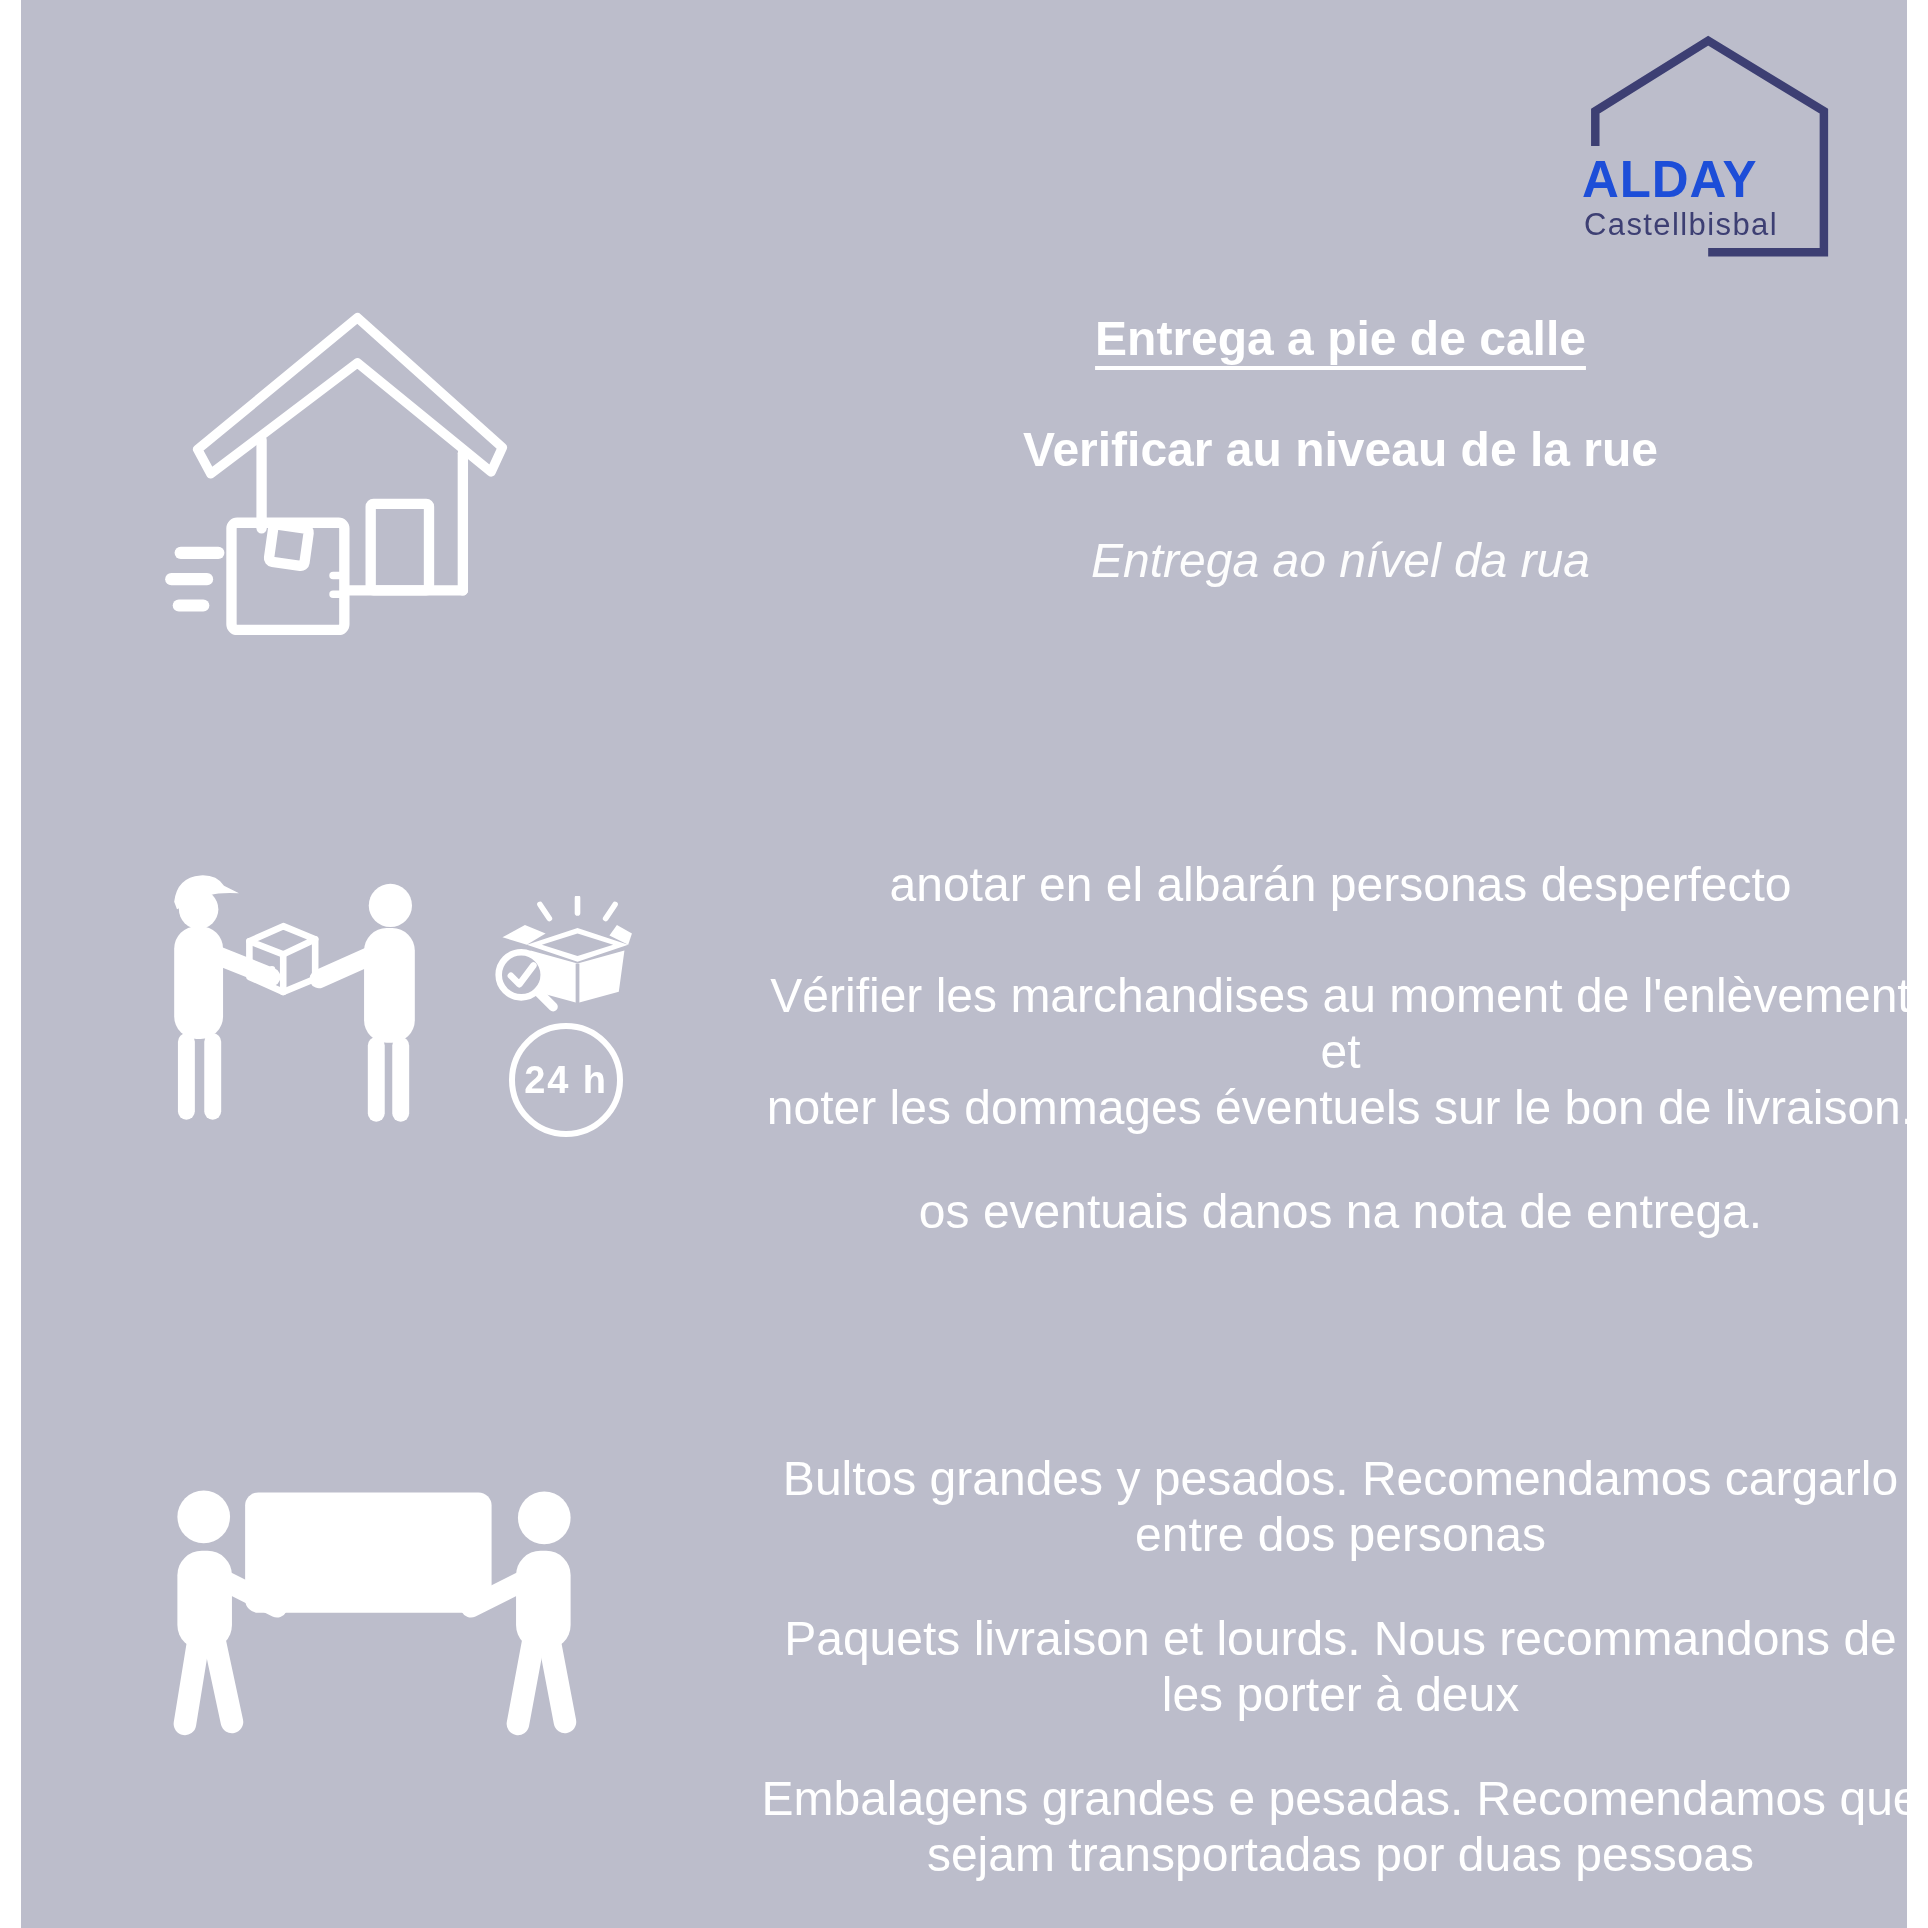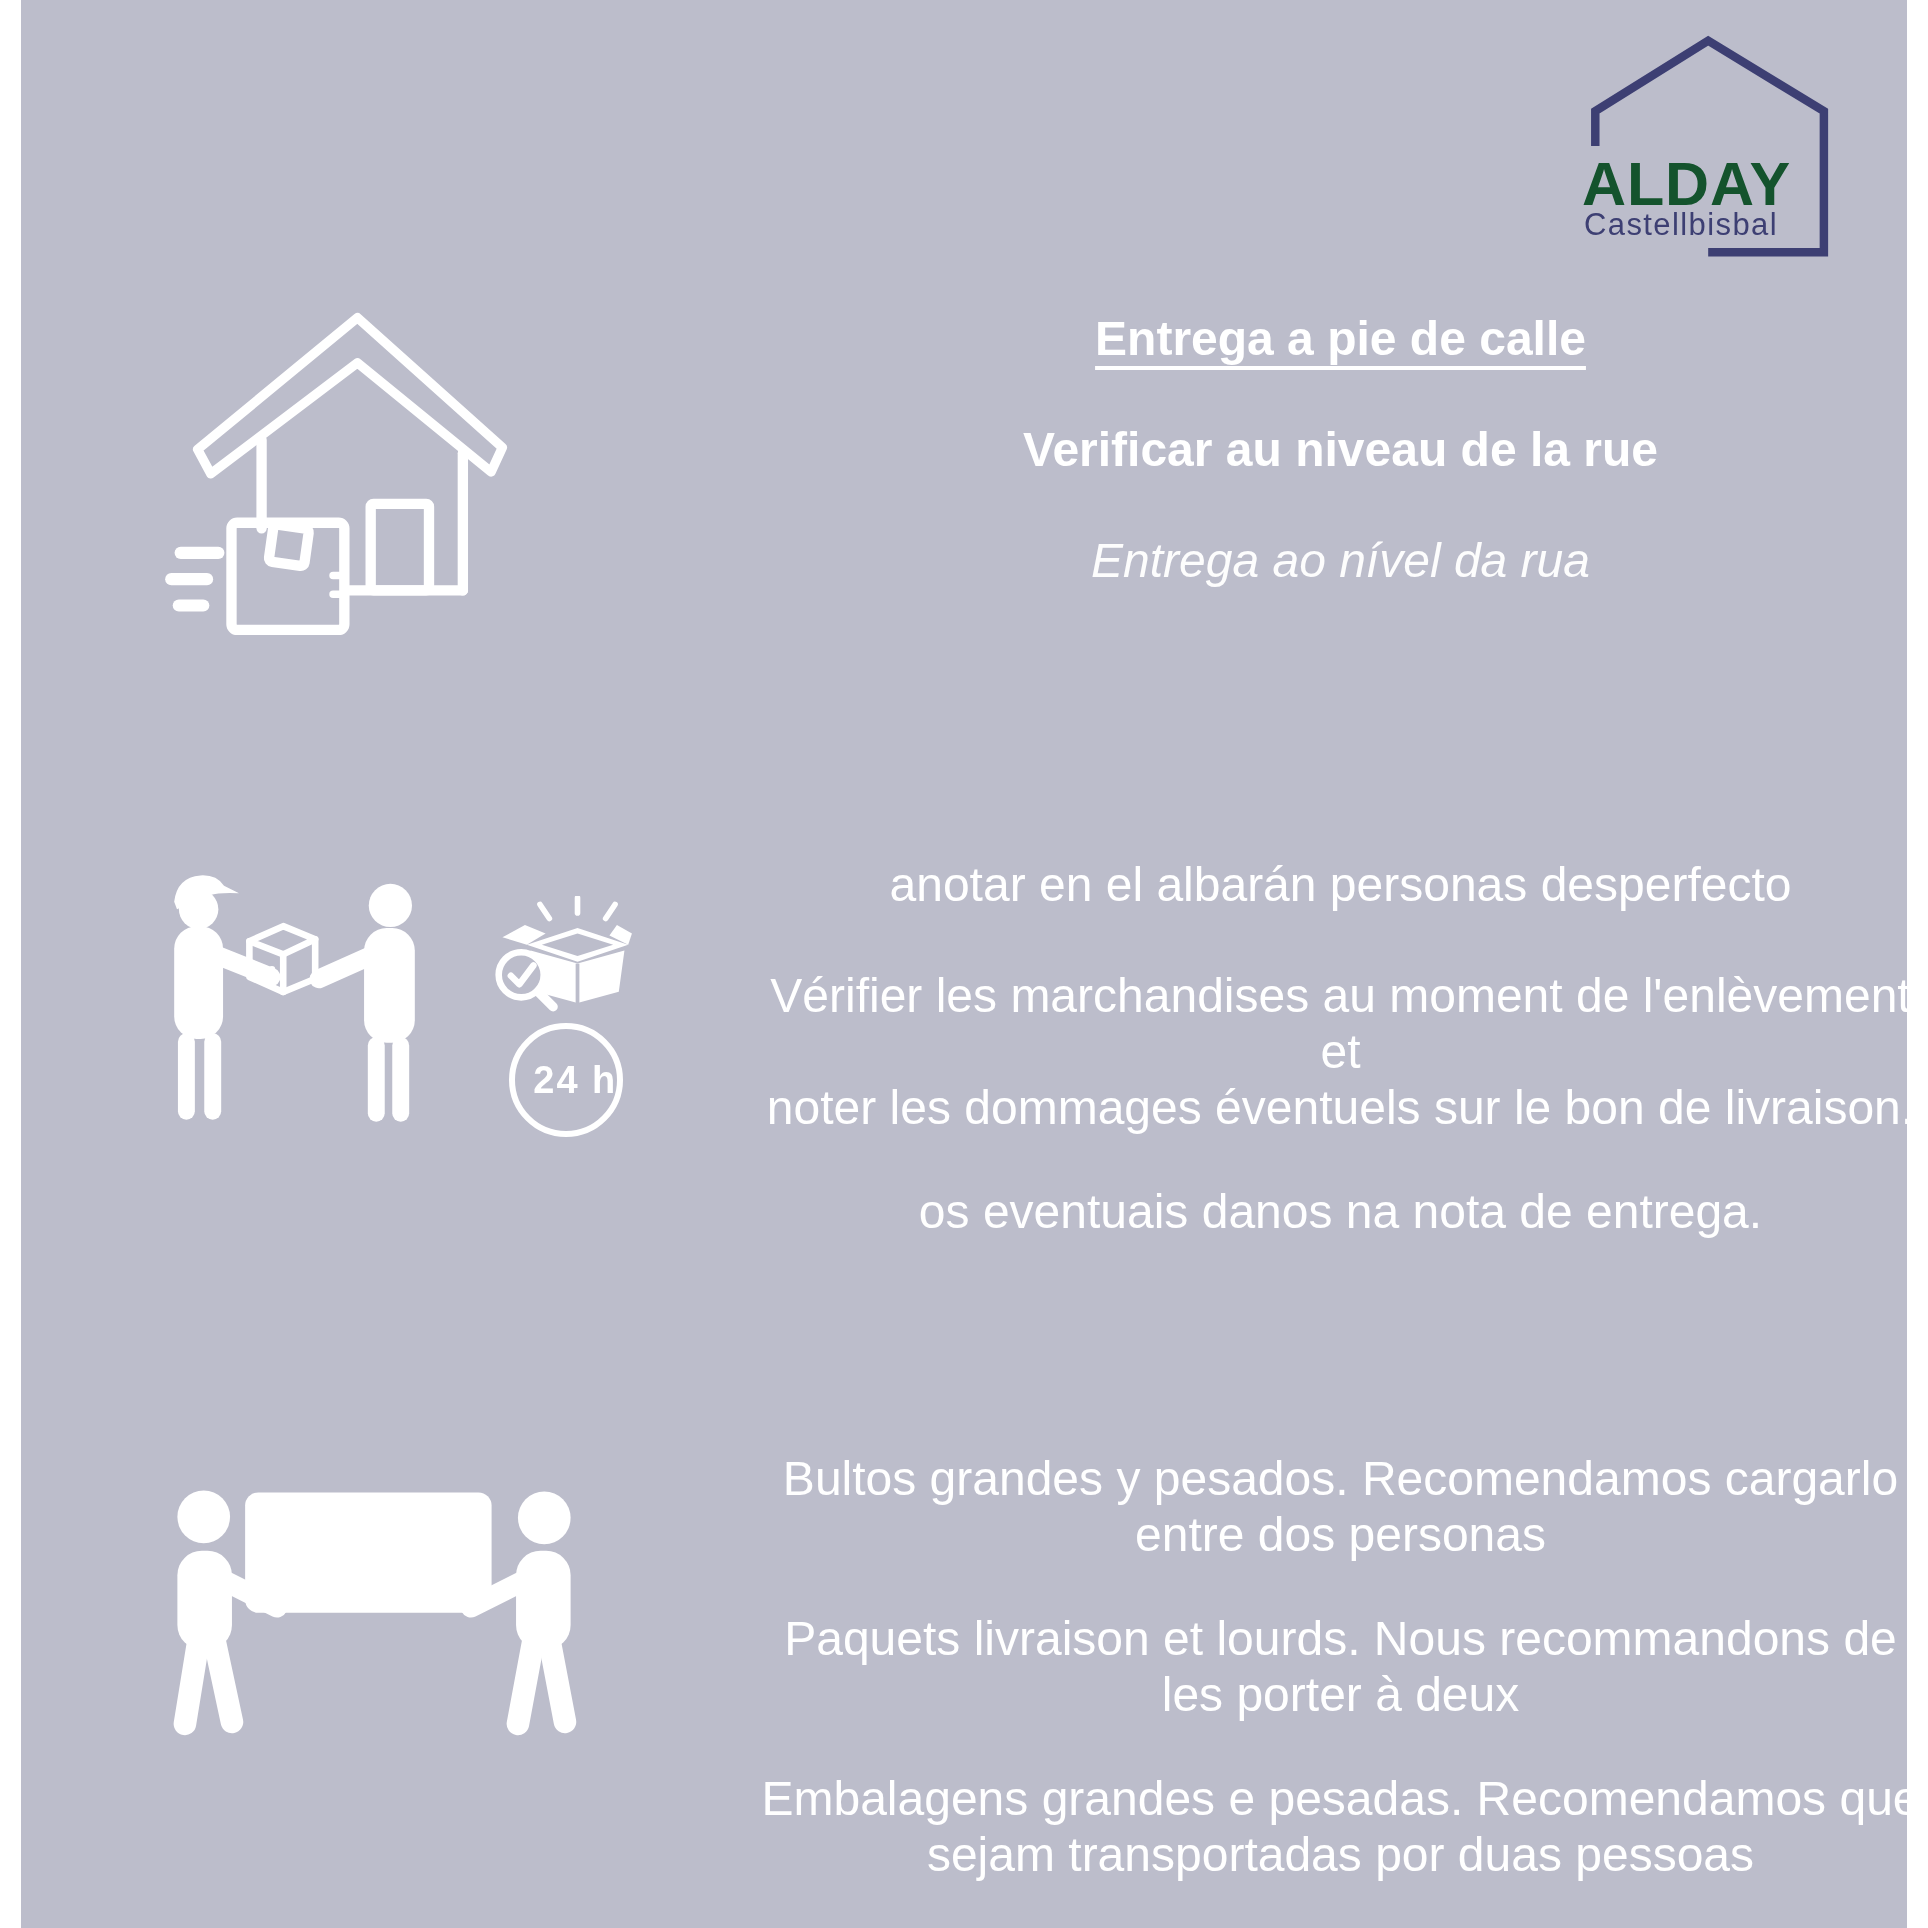--- a/index.html
+++ b/index.html
@@ -12,21 +12,21 @@
   }
   .panel{
     position:absolute;left:21px;right:21px;top:0;bottom:0;
     background:#bcbdcb;
   }
   
   .logo{position:absolute;left:1535px;top:23.5px;width:301px;height:245px;}
   .logo svg{position:absolute;left:28px;top:9.4px;}
   .logo-title{
     position:absolute;left:26px;top:130px;
-    font-size:61px;font-weight:700;color:#14532d;letter-spacing:0.9px;line-height:1;
+    font-size:51px;font-weight:700;color:#1d4ed8;letter-spacing:0.9px;line-height:1;
   }
   .logo-sub{
     position:absolute;left:28px;top:185px;
     font-size:31px;font-weight:400;color:#3d3f73;letter-spacing:1.4px;line-height:1;
   }
   
   .sec-text{
     position:absolute;left:738px;width:1163px;
     text-align:center;color:#ffffff;
     font-size:48px;line-height:56px;
@@ -39,21 +39,21 @@
   }
   .sec-text .fr{font-weight:700;margin:0 0 55px;}
   .sec-text .pt{font-style:italic;font-weight:400;margin:0;color:rgba(255,255,255,.96);}
   .sec3 .es{margin-bottom:43px;}
   .sec3 .fr{margin-bottom:43px;}
   
   .icon{position:absolute;}
   .badge-24h{
     position:absolute;left:488px;top:1023px;width:102px;height:102px;
     border:6.6px solid #ffffff;border-radius:50%;
-    display:flex;align-items:center;justify-content:flex-end;
+    display:flex;align-items:center;justify-content:center;
     color:#ffffff;font-size:38px;font-weight:700;letter-spacing:1.9px;
     white-space:nowrap;
   }
 </style>
 </head>
 <body>
 
 <div class="panel">
 
   <div class="logo">

